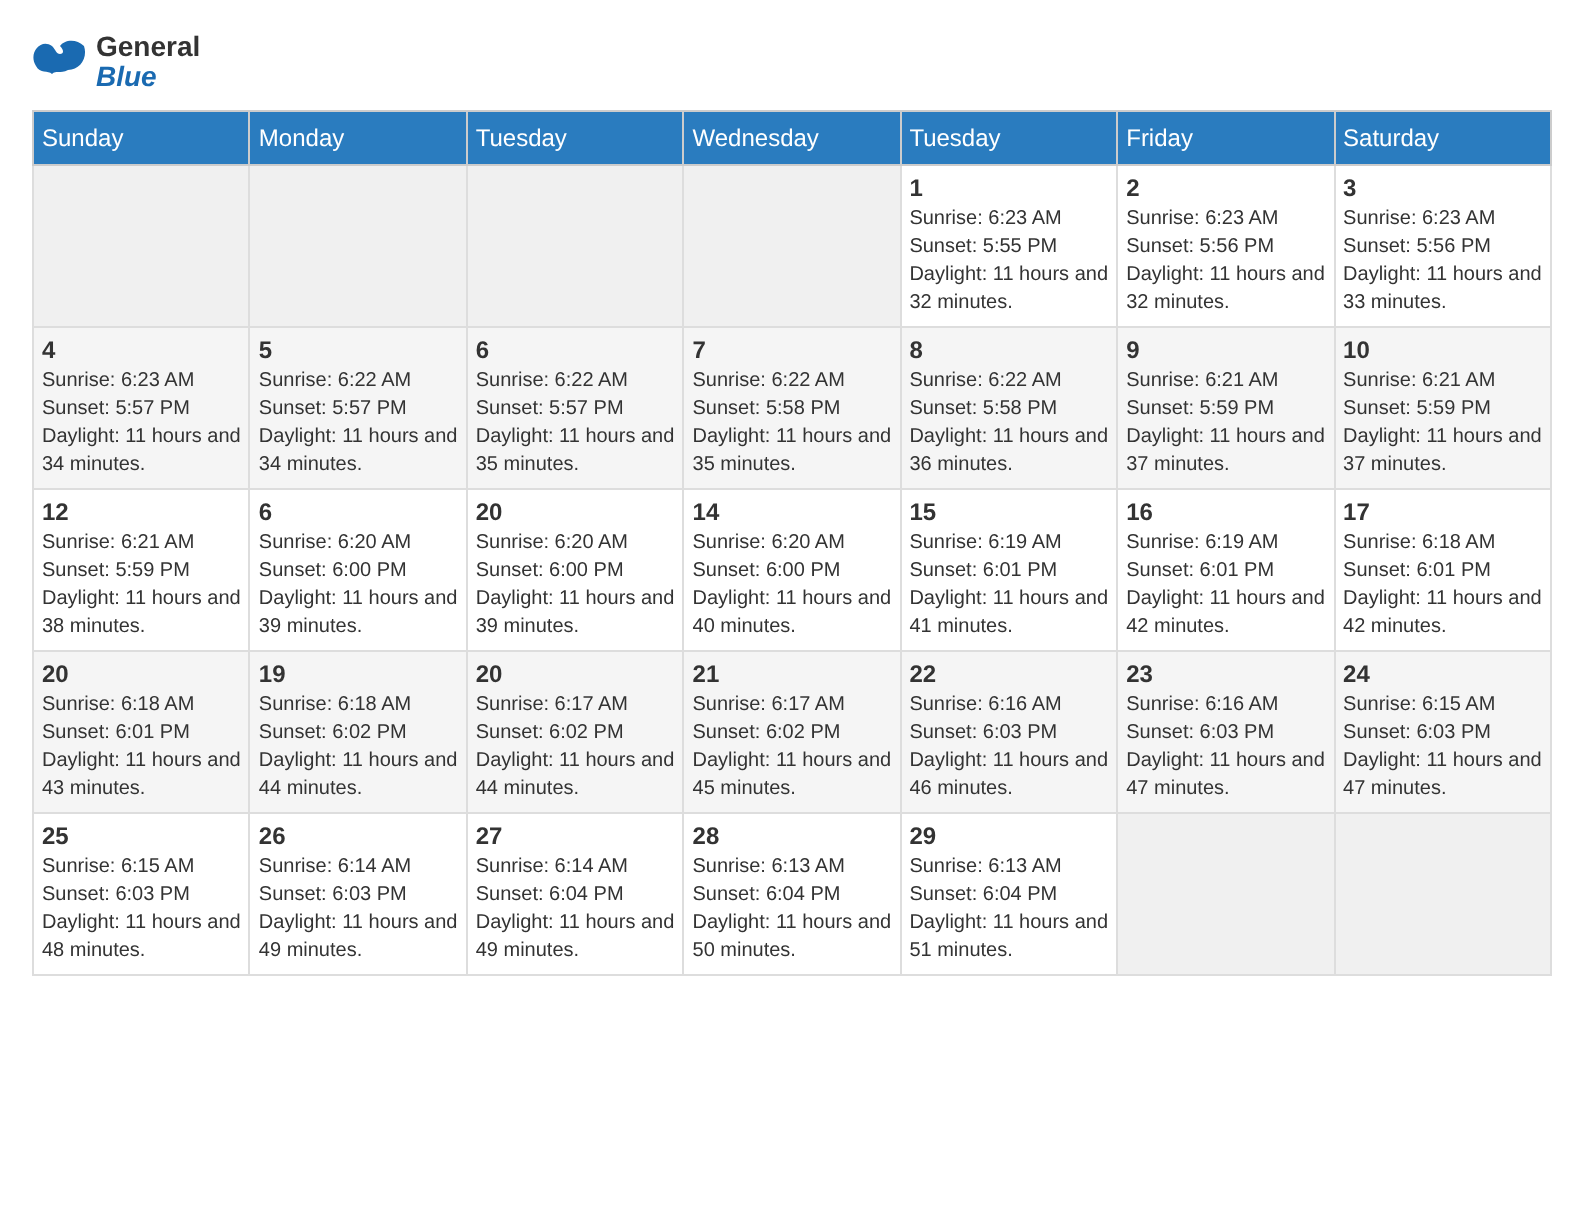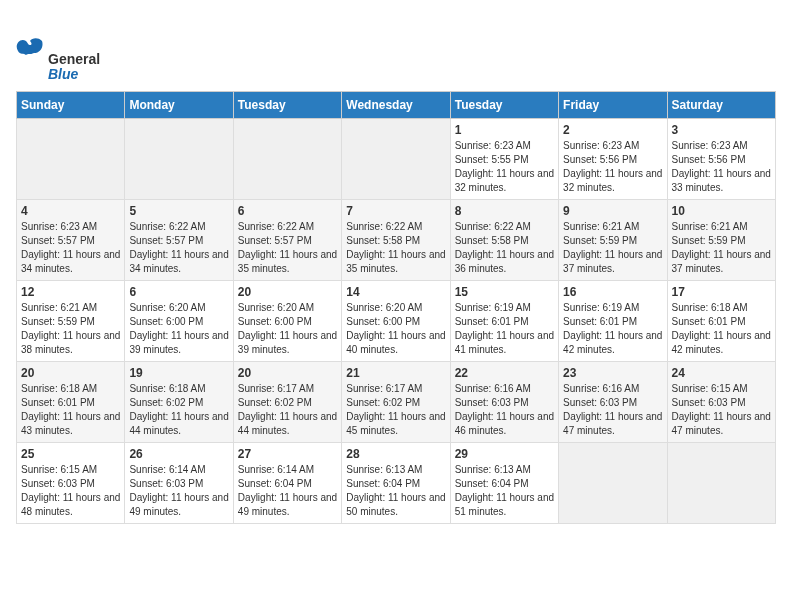--- a/index.html
+++ b/index.html
@@ -37,21 +37,21 @@
       width: 100%;
       border-collapse: collapse;
       font-size: 11px;
     }
     thead tr th {
       background: #2a7cbf;
       color: #fff;
       padding: 6px 4px;
       text-align: left;
       font-size: 12px;
-      font-weight: bold;
+      font-weight: normal;
       border: 1px solid #ccc;
     }
     tbody tr td {
       border: 1px solid #ddd;
       vertical-align: top;
       padding: 4px;
       height: 80px;
       width: calc(100% / 7);
     }
     tbody tr:nth-child(odd) td {
@@ -78,21 +78,21 @@
 </head>
 <body>
 
 <div class="header-area">
   <div class="logo">
   <div style="display:flex;align-items:center;gap:4px;">
     <svg width="28" height="28" viewBox="0 0 28 28">
       <path d="M14 6 C16 3 22 2 26 6 C28 12 24 18 18 18 C14 20 12 18 10 20 C8 18 4 20 2 16 C-2 10 4 2 10 6 C12 8 12 10 14 10 C16 10 16 8 14 6Z" fill="#1a6ab1"></path>
     </svg>
     <div>
-      <div style="font-size:14px;font-weight:bold;color:#333;line-height:1.1;margin-top:36px;">General</div>
+      <div style="font-size:14px;font-weight:bold;color:#333;line-height:1.1;">General</div>
       <div style="font-size:14px;font-weight:bold;color:#1a6ab1;line-height:1.1;font-style:italic;">Blue</div>
     </div>
   </div>
 </div>
   <div class="title-area">
     <div class="main-title"></div>
     <div class="subtitle"></div>
   </div>
 </div>
 

